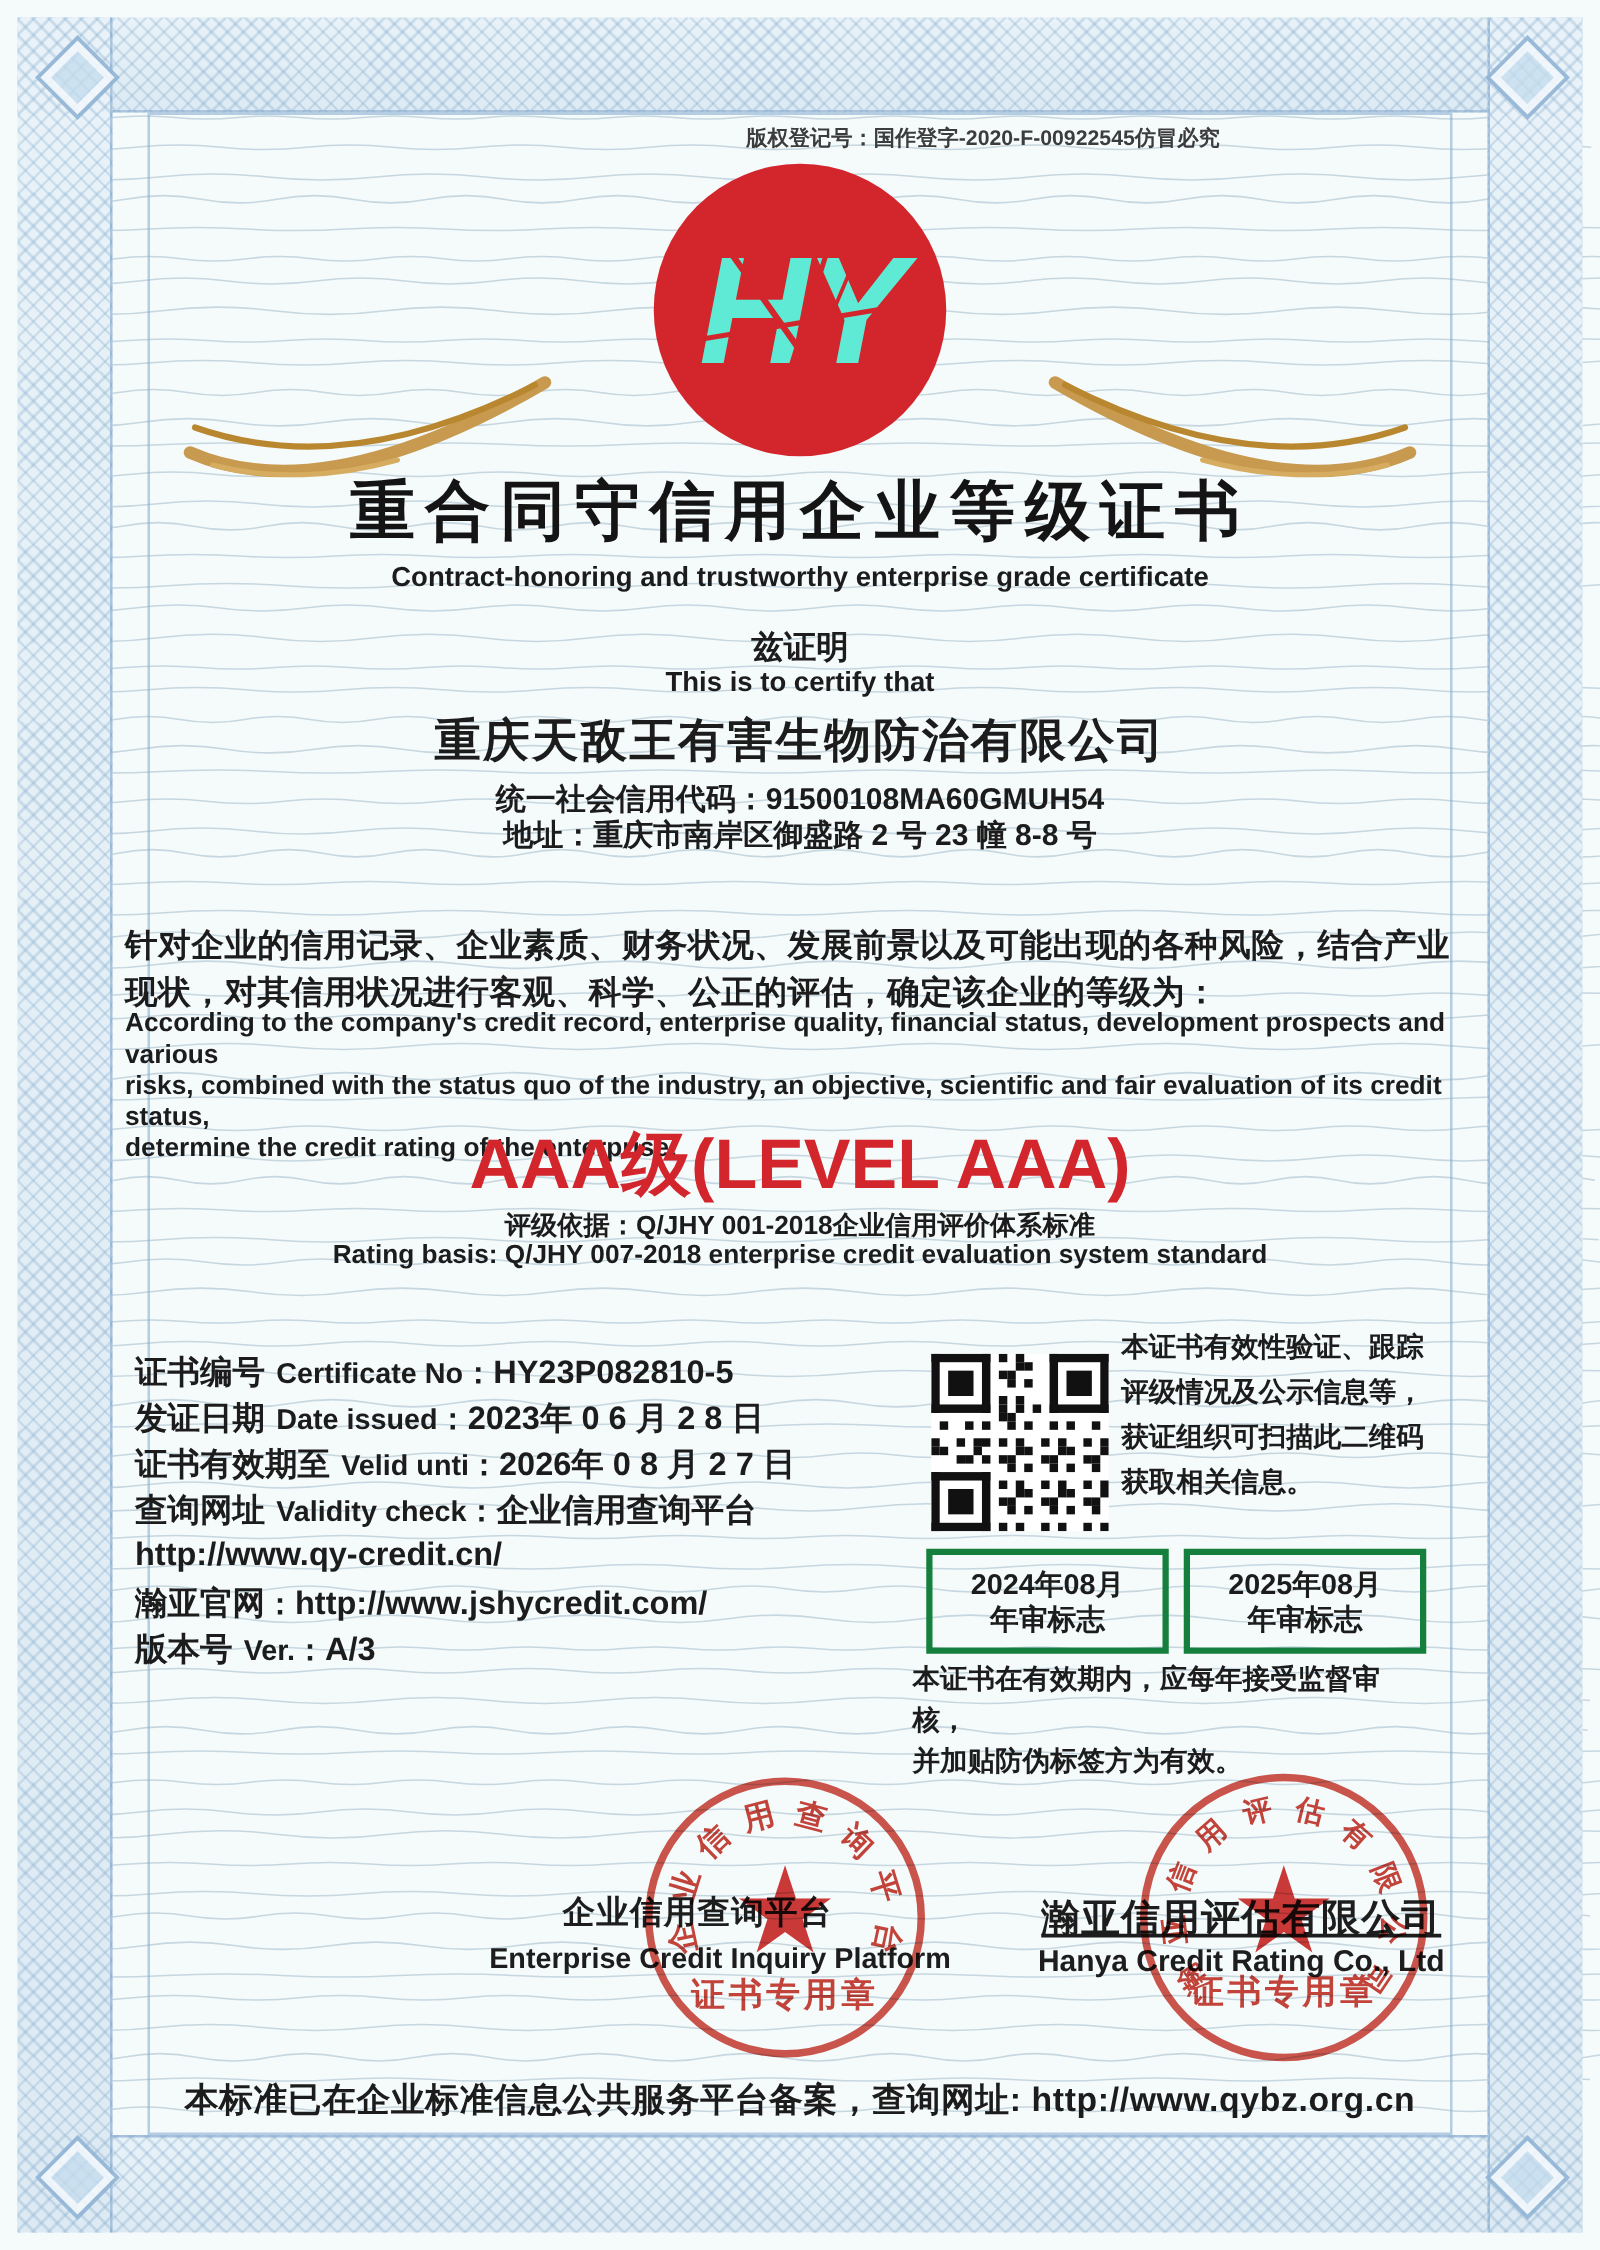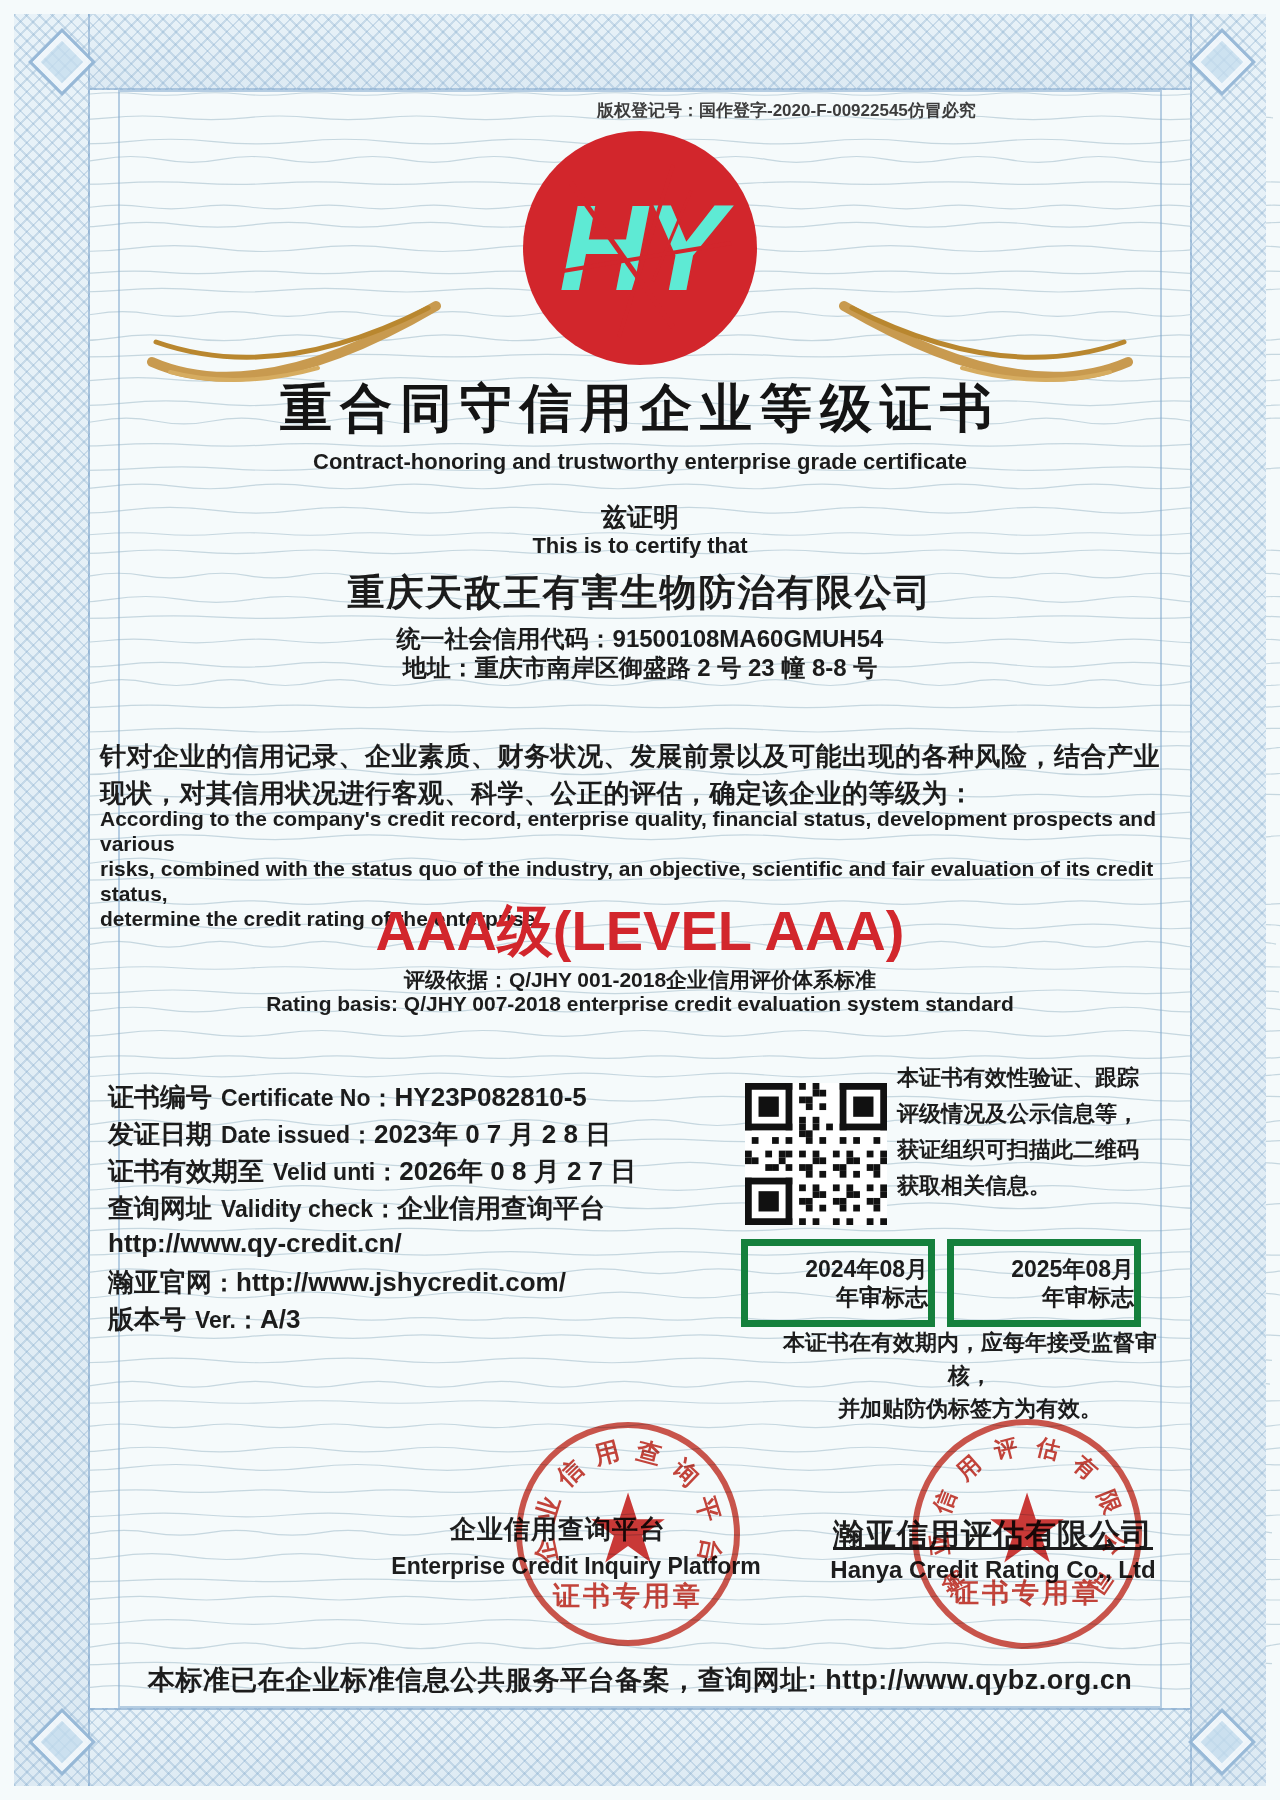--- a/index.html
+++ b/index.html
@@ -53,25 +53,25 @@
   .detail-row{display:flex;align-items:baseline;height:37px;white-space:nowrap;}
   .d-cn{font-size:26px;font-weight:700;}
   .d-en{font-size:23px;font-weight:600;margin-left:9px;}
   .d-sep{font-size:24px;font-weight:700;}
   .d-val{font-size:26px;font-weight:600;}
   
   .qr{top:1083px;left:745px;width:142px;height:142px;background:#fff;z-index:2;}
   .qr-note{top:1060px;left:897px;width:244px;font-size:22px;font-weight:700;line-height:36px;
            white-space:pre-line;z-index:2;}
   .annual-boxes{top:1239px;left:741px;width:400px;display:flex;gap:12px;z-index:2;}
-  .annual-box{width:186px;height:74px;border:7px solid #15803d;text-align:right;}
+  .annual-box{width:186px;height:74px;border:5px solid #15803d;text-align:center;}
   .annual-period{font-size:23px;font-weight:700;margin-top:9px;line-height:28px;}
   .annual-label{font-size:23px;font-weight:700;line-height:28px;}
-  .validity-note{top:1326px;left:769px;width:402px;font-size:22px;font-weight:700;line-height:33px;
-                 text-align:center;white-space:pre-line;z-index:2;}
+  .validity-note{top:1326px;left:730px;width:402px;font-size:22px;font-weight:700;line-height:33px;
+                 text-align:left;white-space:pre-line;z-index:2;}
   
   .printed{z-index:2;transform:translateX(-50%);white-space:nowrap;color:#1d1d1d;}
   .p-l-cn{left:558px;top:1512px;font-size:26px;font-weight:800;letter-spacing:1px;}
   .p-l-en{left:576px;top:1553px;font-size:23px;font-weight:600;}
   .p-r-cn{left:993px;top:1514px;font-size:31px;font-weight:800;letter-spacing:1px;text-decoration:underline;}
   .p-r-en{left:993px;top:1556px;font-size:24px;font-weight:600;}
   .seal{border-radius:50%;border:6px solid rgba(198,52,40,.9);z-index:3;
         mix-blend-mode:multiply;opacity:.93;}
   .seal-l{left:516px;top:1422px;width:212px;height:212px;}
   .seal-r{left:912px;top:1419px;width:218px;height:218px;}
@@ -221,21 +221,21 @@
       <div class="detail-row">
         <span class="d-cn">证书编号</span>
         <span class="d-en">Certificate No</span>
         <span class="d-sep">：</span>
         <span class="d-val">HY23P082810-5</span>
       </div>
       <div class="detail-row">
         <span class="d-cn">发证日期</span>
         <span class="d-en">Date issued</span>
         <span class="d-sep">：</span>
-        <span class="d-val">2023年 0 7 月 2 8 日</span>
+        <span class="d-val">2023年 0 6 月 2 8 日</span>
       </div>
       <div class="detail-row">
         <span class="d-cn">证书有效期至</span>
         <span class="d-en">Velid unti</span>
         <span class="d-sep">：</span>
         <span class="d-val">2026年 0 8 月 2 7 日</span>
       </div>
       <div class="detail-row">
         <span class="d-cn">查询网址</span>
         <span class="d-en">Validity check</span>

